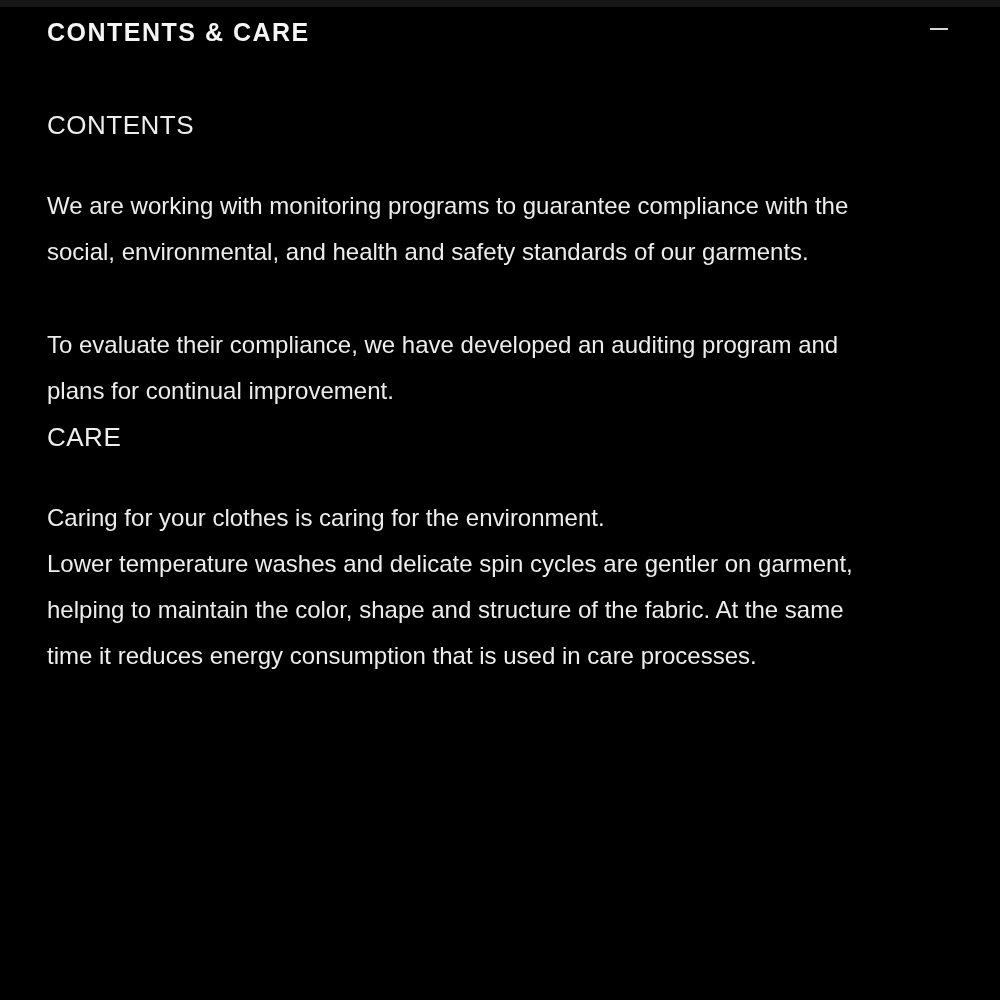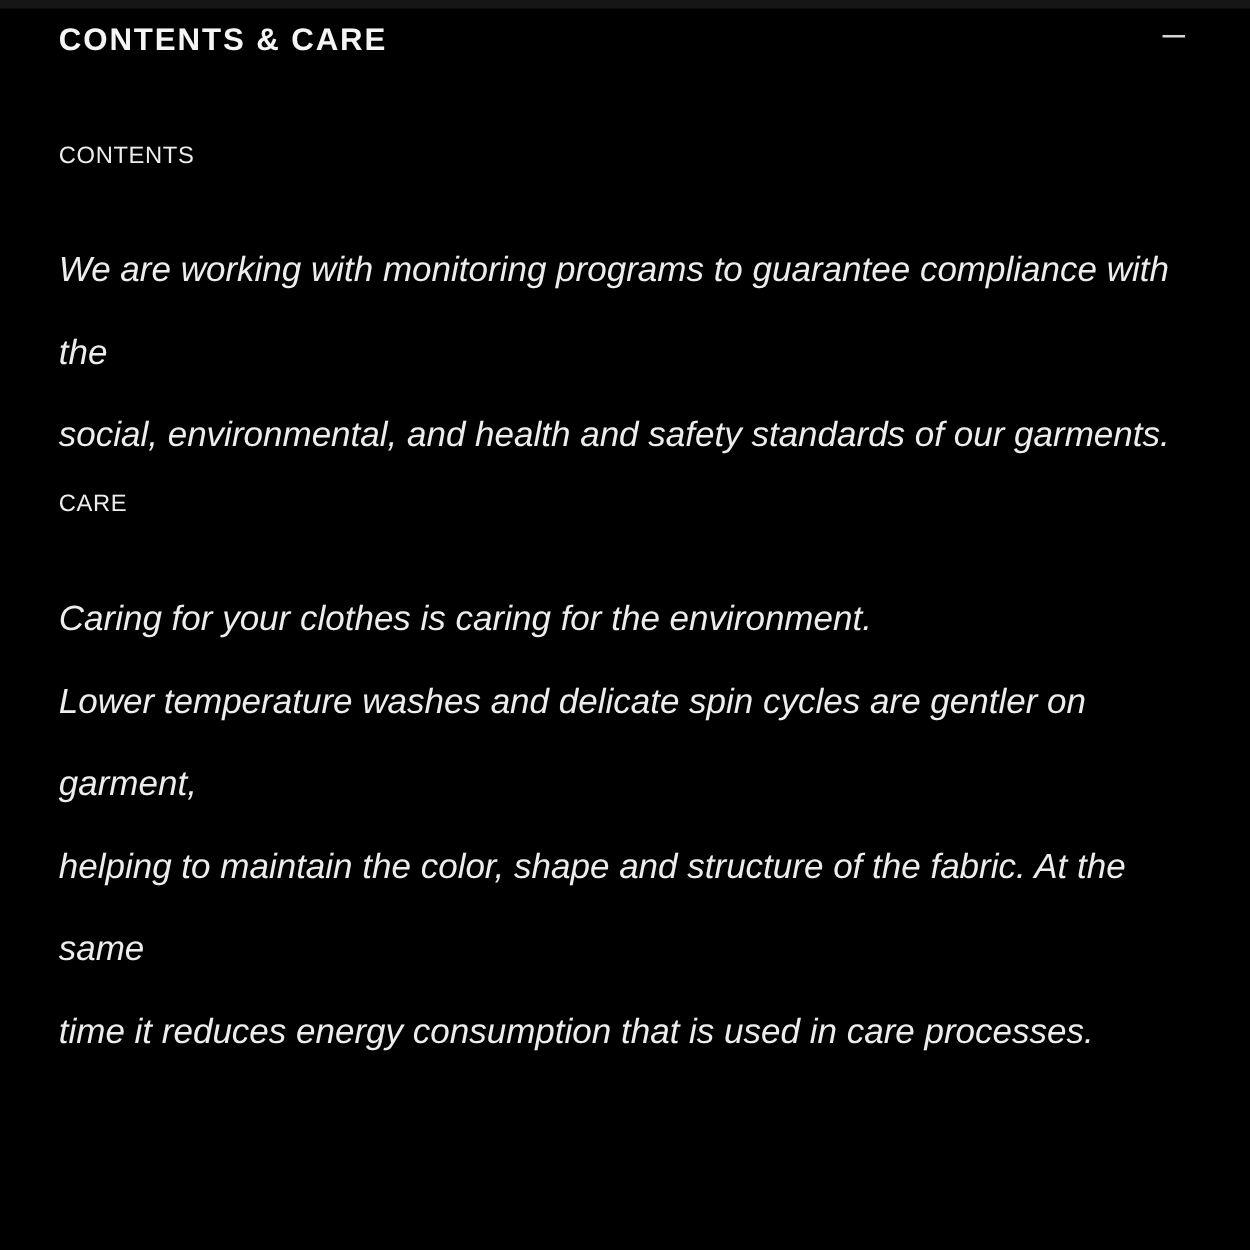--- a/index.html
+++ b/index.html
@@ -48,35 +48,34 @@
     background:transparent;border:none;
     display:flex;align-items:center;justify-content:center;
     cursor:pointer;
   }
   .minus-bar{
     display:block;
     width:18px;height:2px;
     background:var(--icon);
   }
   .section-heading{
-    font-size:19px;
+    font-size:26px;
     font-weight:400;
     letter-spacing:.5px;
     line-height:46px;
     color:var(--text);
   }
   .contents-heading{margin-top:55px;}
   .body-text{
-    font-size:28px;
+    font-size:24px;
     font-weight:400;
     letter-spacing:0;
-    line-height:66px;
+    line-height:46px;
     white-space:pre-line;
     color:var(--text);
-    font-style:italic;
   }
   .para-1{margin-top:35px;}
   .para-2{margin-top:47px;}
   .composition{margin-top:34px;}
   .care-heading{}
   .care-para-1{margin-top:35px;}
   .care-para-2{}
 </style>
 </head>
 <body>
@@ -91,20 +90,22 @@
       <span class="minus-bar"></span>
     </button>
   </div>
 
   <section>
     <h2 class="section-heading contents-heading">CONTENTS</h2>
 
     <p class="body-text para-1">We are working with monitoring programs to guarantee compliance with the
 social, environmental, and health and safety standards of our garments.</p>
 
+    <p class="body-text para-2">To evaluate their compliance, we have developed an auditing program and
+plans for continual improvement.</p>
 
   </section>
 
   <section>
     <h2 class="section-heading care-heading">CARE</h2>
 
     <p class="body-text care-para-1">Caring for your clothes is caring for the environment.</p>
 
     <p class="body-text care-para-2">Lower temperature washes and delicate spin cycles are gentler on garment,
 helping to maintain the color, shape and structure of the fabric. At the same

